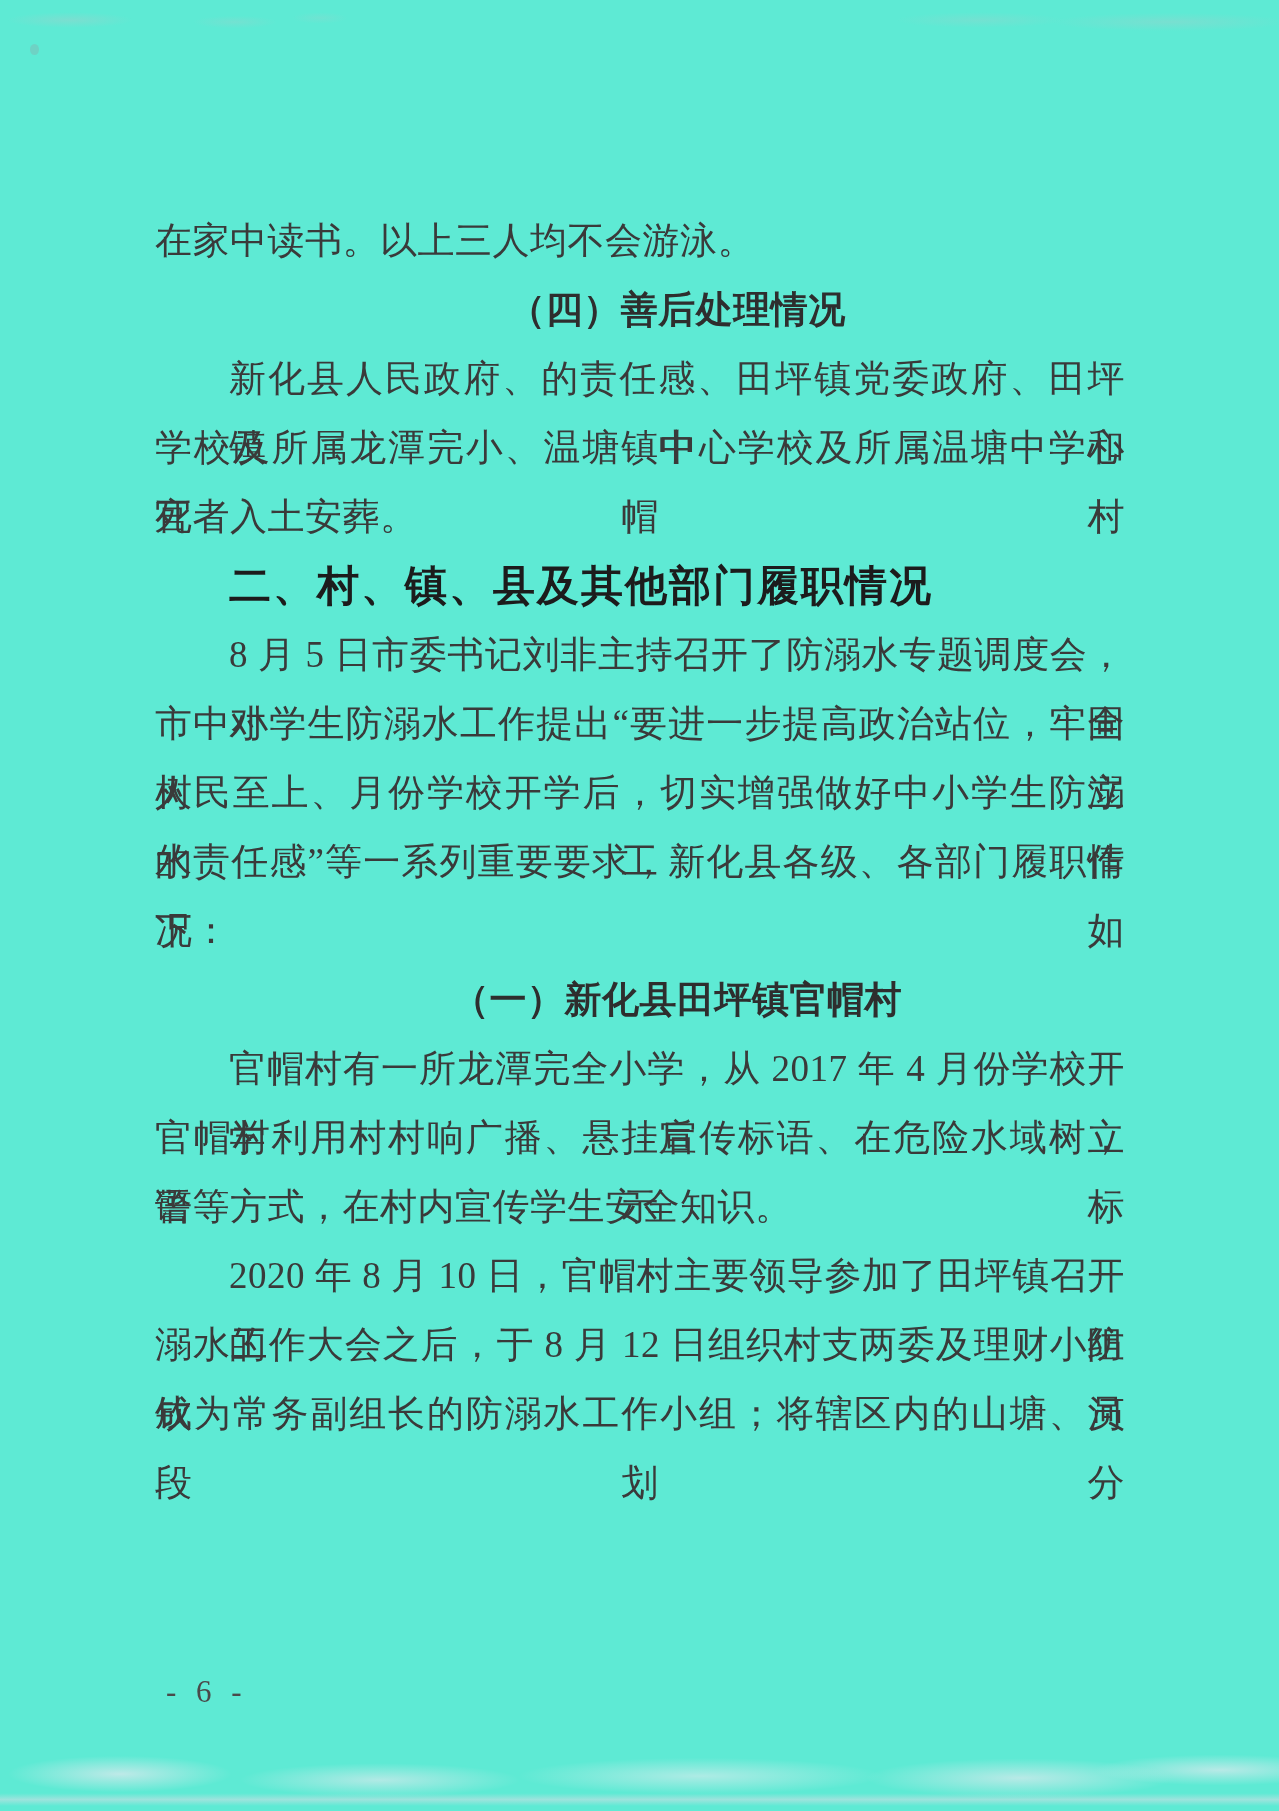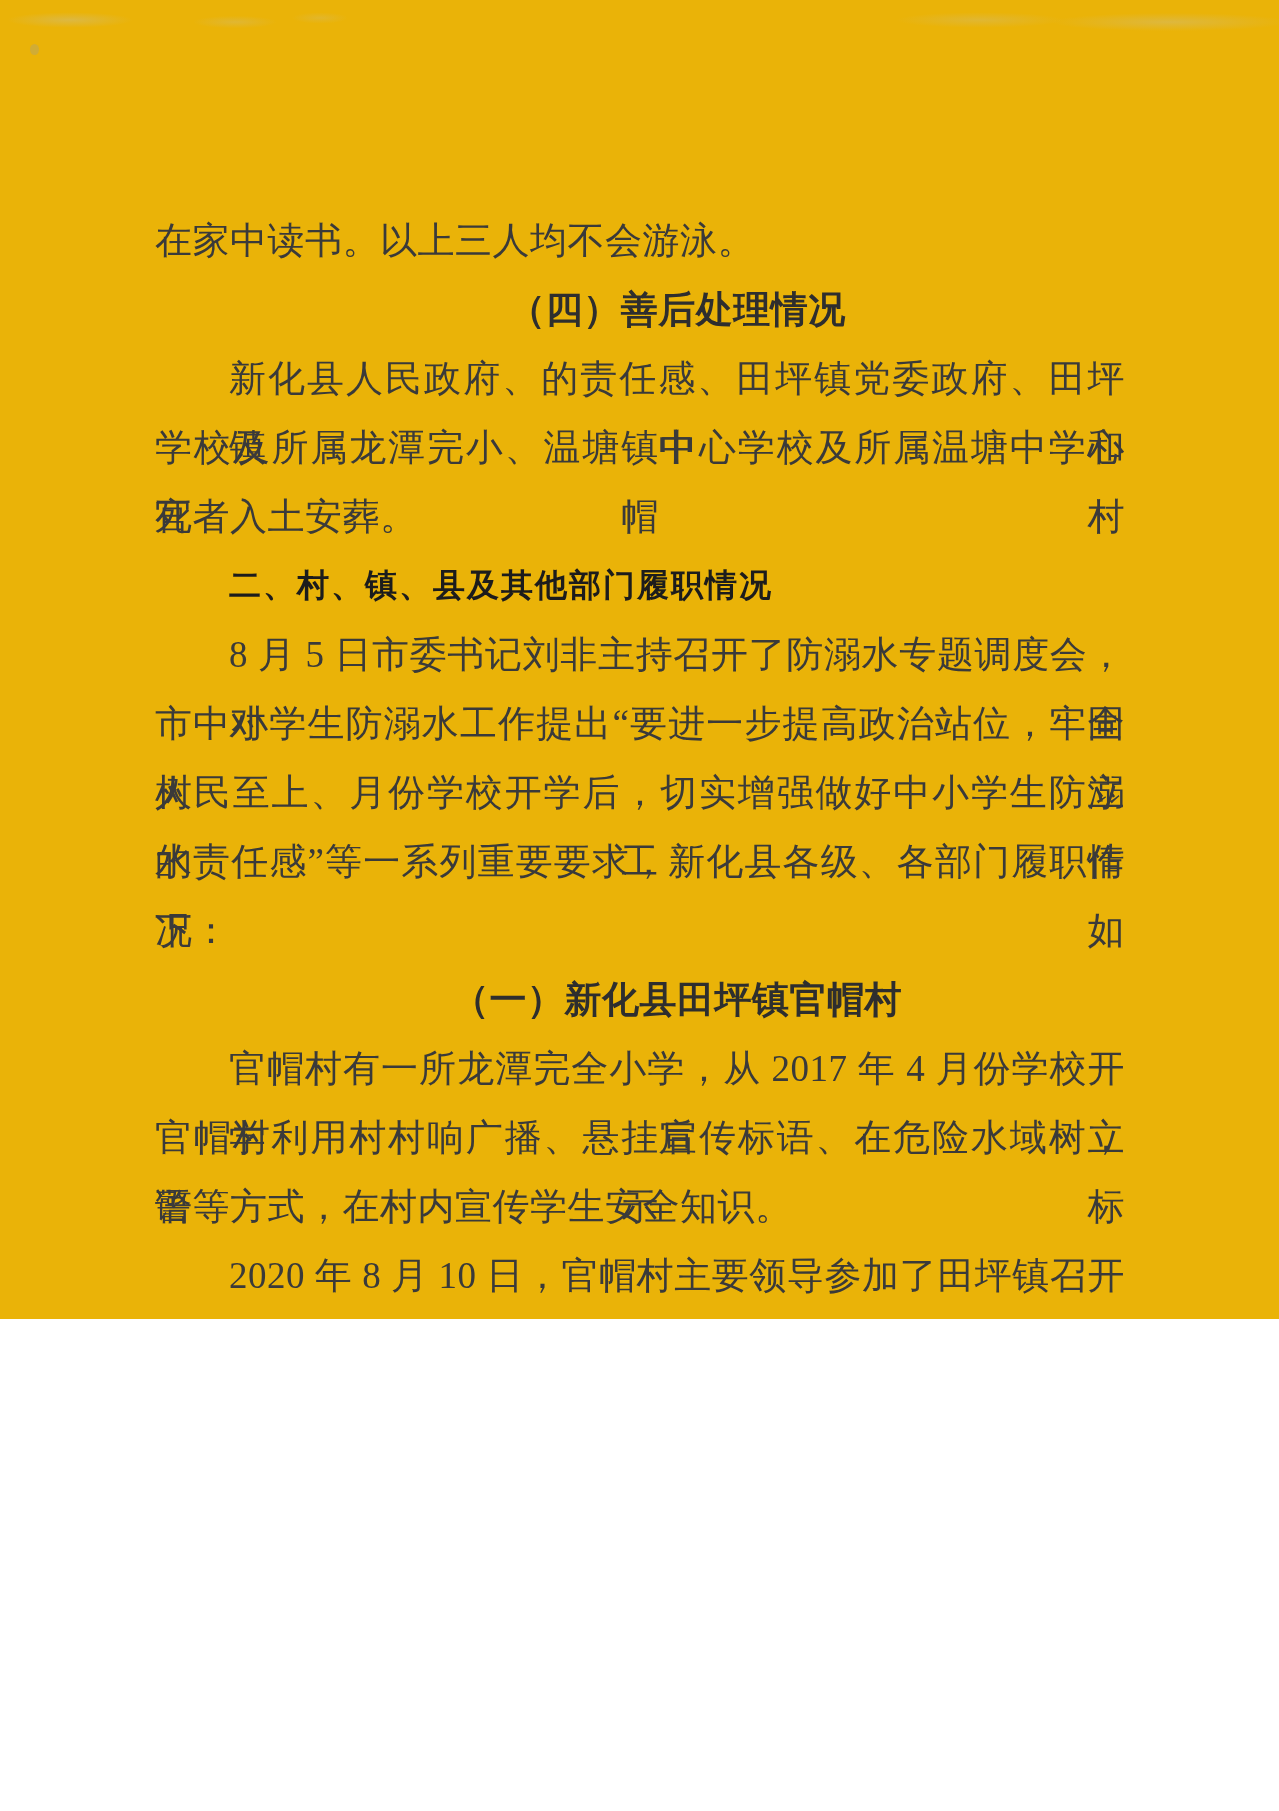--- a/index.html
+++ b/index.html
@@ -3,22 +3,22 @@
 <meta charset="utf-8">
 <style>
   html, body {
     margin: 0;
     padding: 0;
     background: #ffffff;
   }
   .page {
     position: relative;
     width: 1279px;
-    height: 1319px;
-    background: #eab308;
+    height: 1811px;
+    background: #5eead4;
     overflow: hidden;
     font-family: "Liberation Serif", serif;
   }
   
   .top-band {
     position: absolute;
     left: 0; top: 6px;
     width: 100%; height: 30px;
     background-image:
       radial-gradient(ellipse 90px 11px at 70px 14px,  rgba(190,196,200,.30), transparent 70%),
@@ -74,21 +74,21 @@
     padding-left: 74px;
   }
   .line.kai {
     font-weight: 700;
     color: #2e2e2e;
     text-align: center;
   }
   .line.hei {
     font-family: "Liberation Sans", sans-serif;
     font-weight: 700;
-    font-size: 32px;
+    font-size: 42px;
     color: #1c1c1c;
     letter-spacing: 2px;
   }
   .page-number {
     position: absolute;
     left: 166px;
     top: 1672px;
     font-size: 31px;
     line-height: 40px;
     color: #4a4a4a;

